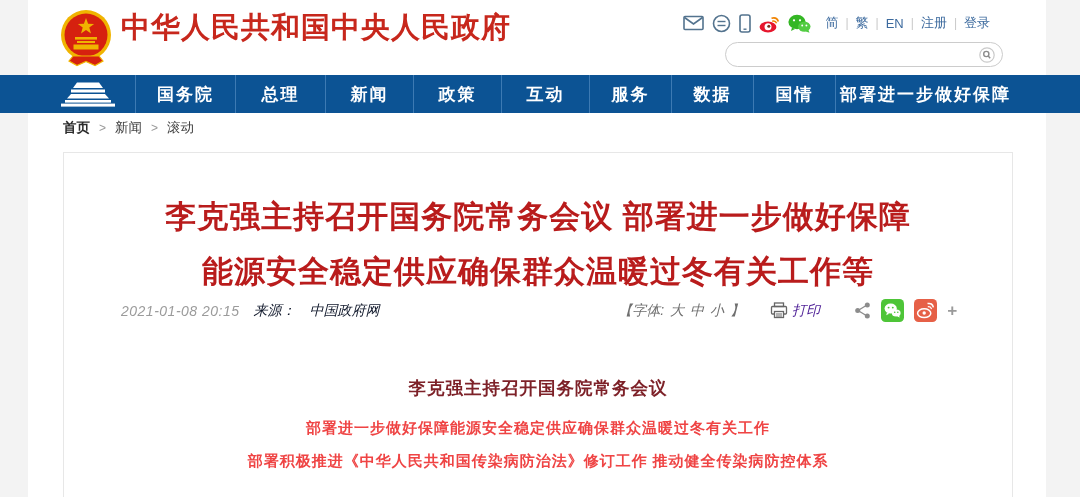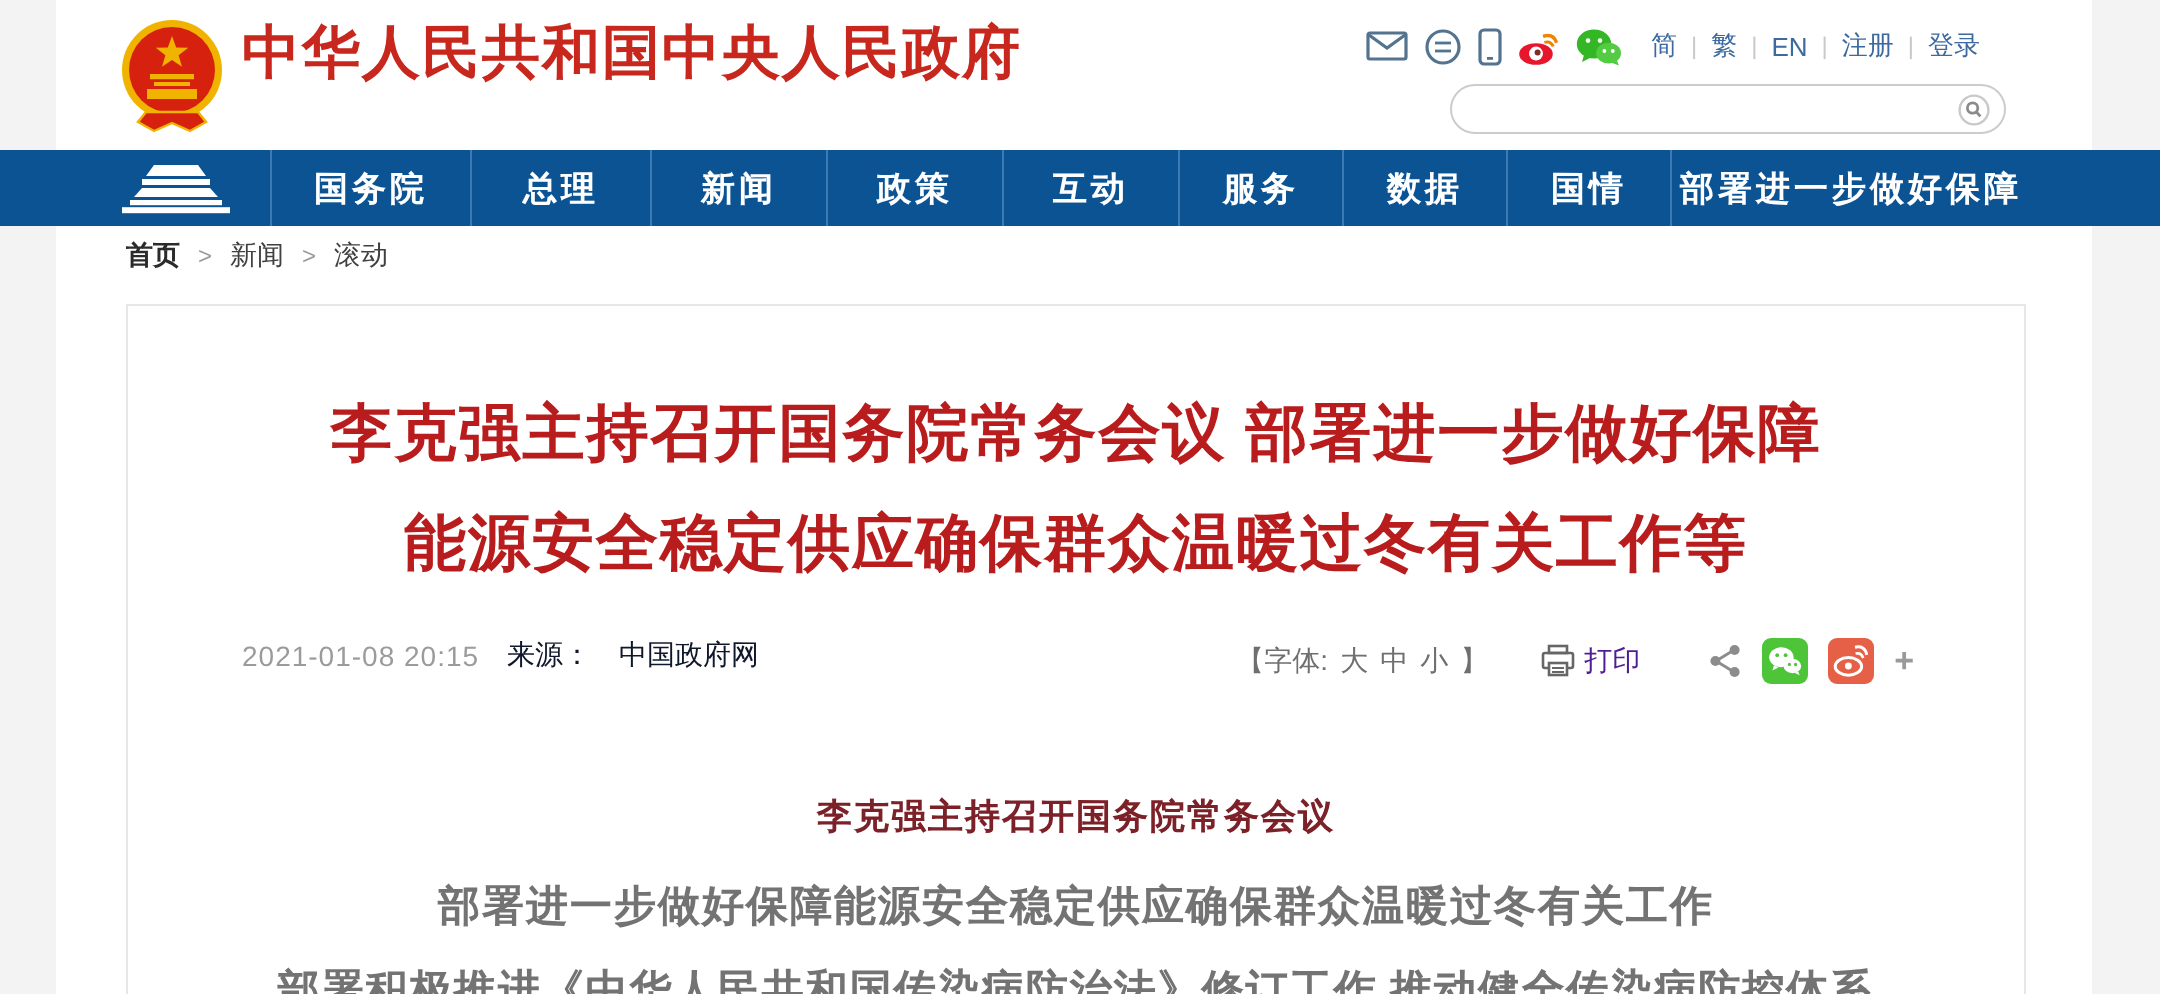--- a/index.html
+++ b/index.html
@@ -41,35 +41,35 @@
                 font-size:13.5px; color:#404040; }
   .bc-home { font-weight:bold; color:#2b2b2b; cursor:pointer; }
   .bc-sep { color:#999; font-size:12px; }
   .bc-link { cursor:pointer; }
 
   
   .article-box { position:absolute; left:63px; top:152px; width:950px; height:420px; background:#fff;
                  border:1px solid #e7e7e7; z-index:2; }
   .article-title { padding-top:36px; text-align:center; font-size:31px; line-height:55px; font-weight:bold;
                    color:#b91c1c; letter-spacing:1px; }
-  .meta { margin-top:20px; padding:0 55px 0 57px; display:flex; justify-content:space-between; align-items:flex-start;
-          font-size:14px; }
+  .meta { padding:0 55px 0 57px; display:flex; justify-content:space-between; align-items:center;
+          font-size:14px;font-style:italic; }
   .meta-left { display:flex; align-items:center; gap:14px; }
   .meta-date { color:#9b9b9b; letter-spacing:.5px; }
   .meta-src { color:#0f172a; }
   .meta-right { display:flex; align-items:center; gap:10px; }
   .font-ctrl { color:#6f6f6f; display:flex; gap:6px; margin-right:16px; }
   .font-size-opt { cursor:pointer; }
   .print-btn { display:flex; align-items:center; gap:4px; color:#4c1d95; cursor:pointer; margin-right:24px; }
   .share-icon { cursor:pointer; display:inline-flex; }
   .share-plus { color:#9a9a9a; font-size:17px; font-weight:bold; cursor:pointer; line-height:1; }
 
   .article-body { margin-top:54px; text-align:center; font-family:"Liberation Serif", serif; font-weight:bold; }
   .body-line-1 { font-size:17.5px; color:#7d2128; margin-bottom:19px; letter-spacing:1px; }
-  .body-line { font-size:21px; color:#737373; margin-bottom:14px; letter-spacing:1px; }
+  .body-line { font-size:15px; color:#ef4444; margin-bottom:14px; letter-spacing:1px; }
 </style>
 </head>
 <body>
 
 <div class="page">
   <div class="strip strip-left"></div>
   <div class="strip strip-right"></div>
 
   <header class="header">
     <svg class="emblem" width="56" height="60" viewBox="0 0 56 60">

